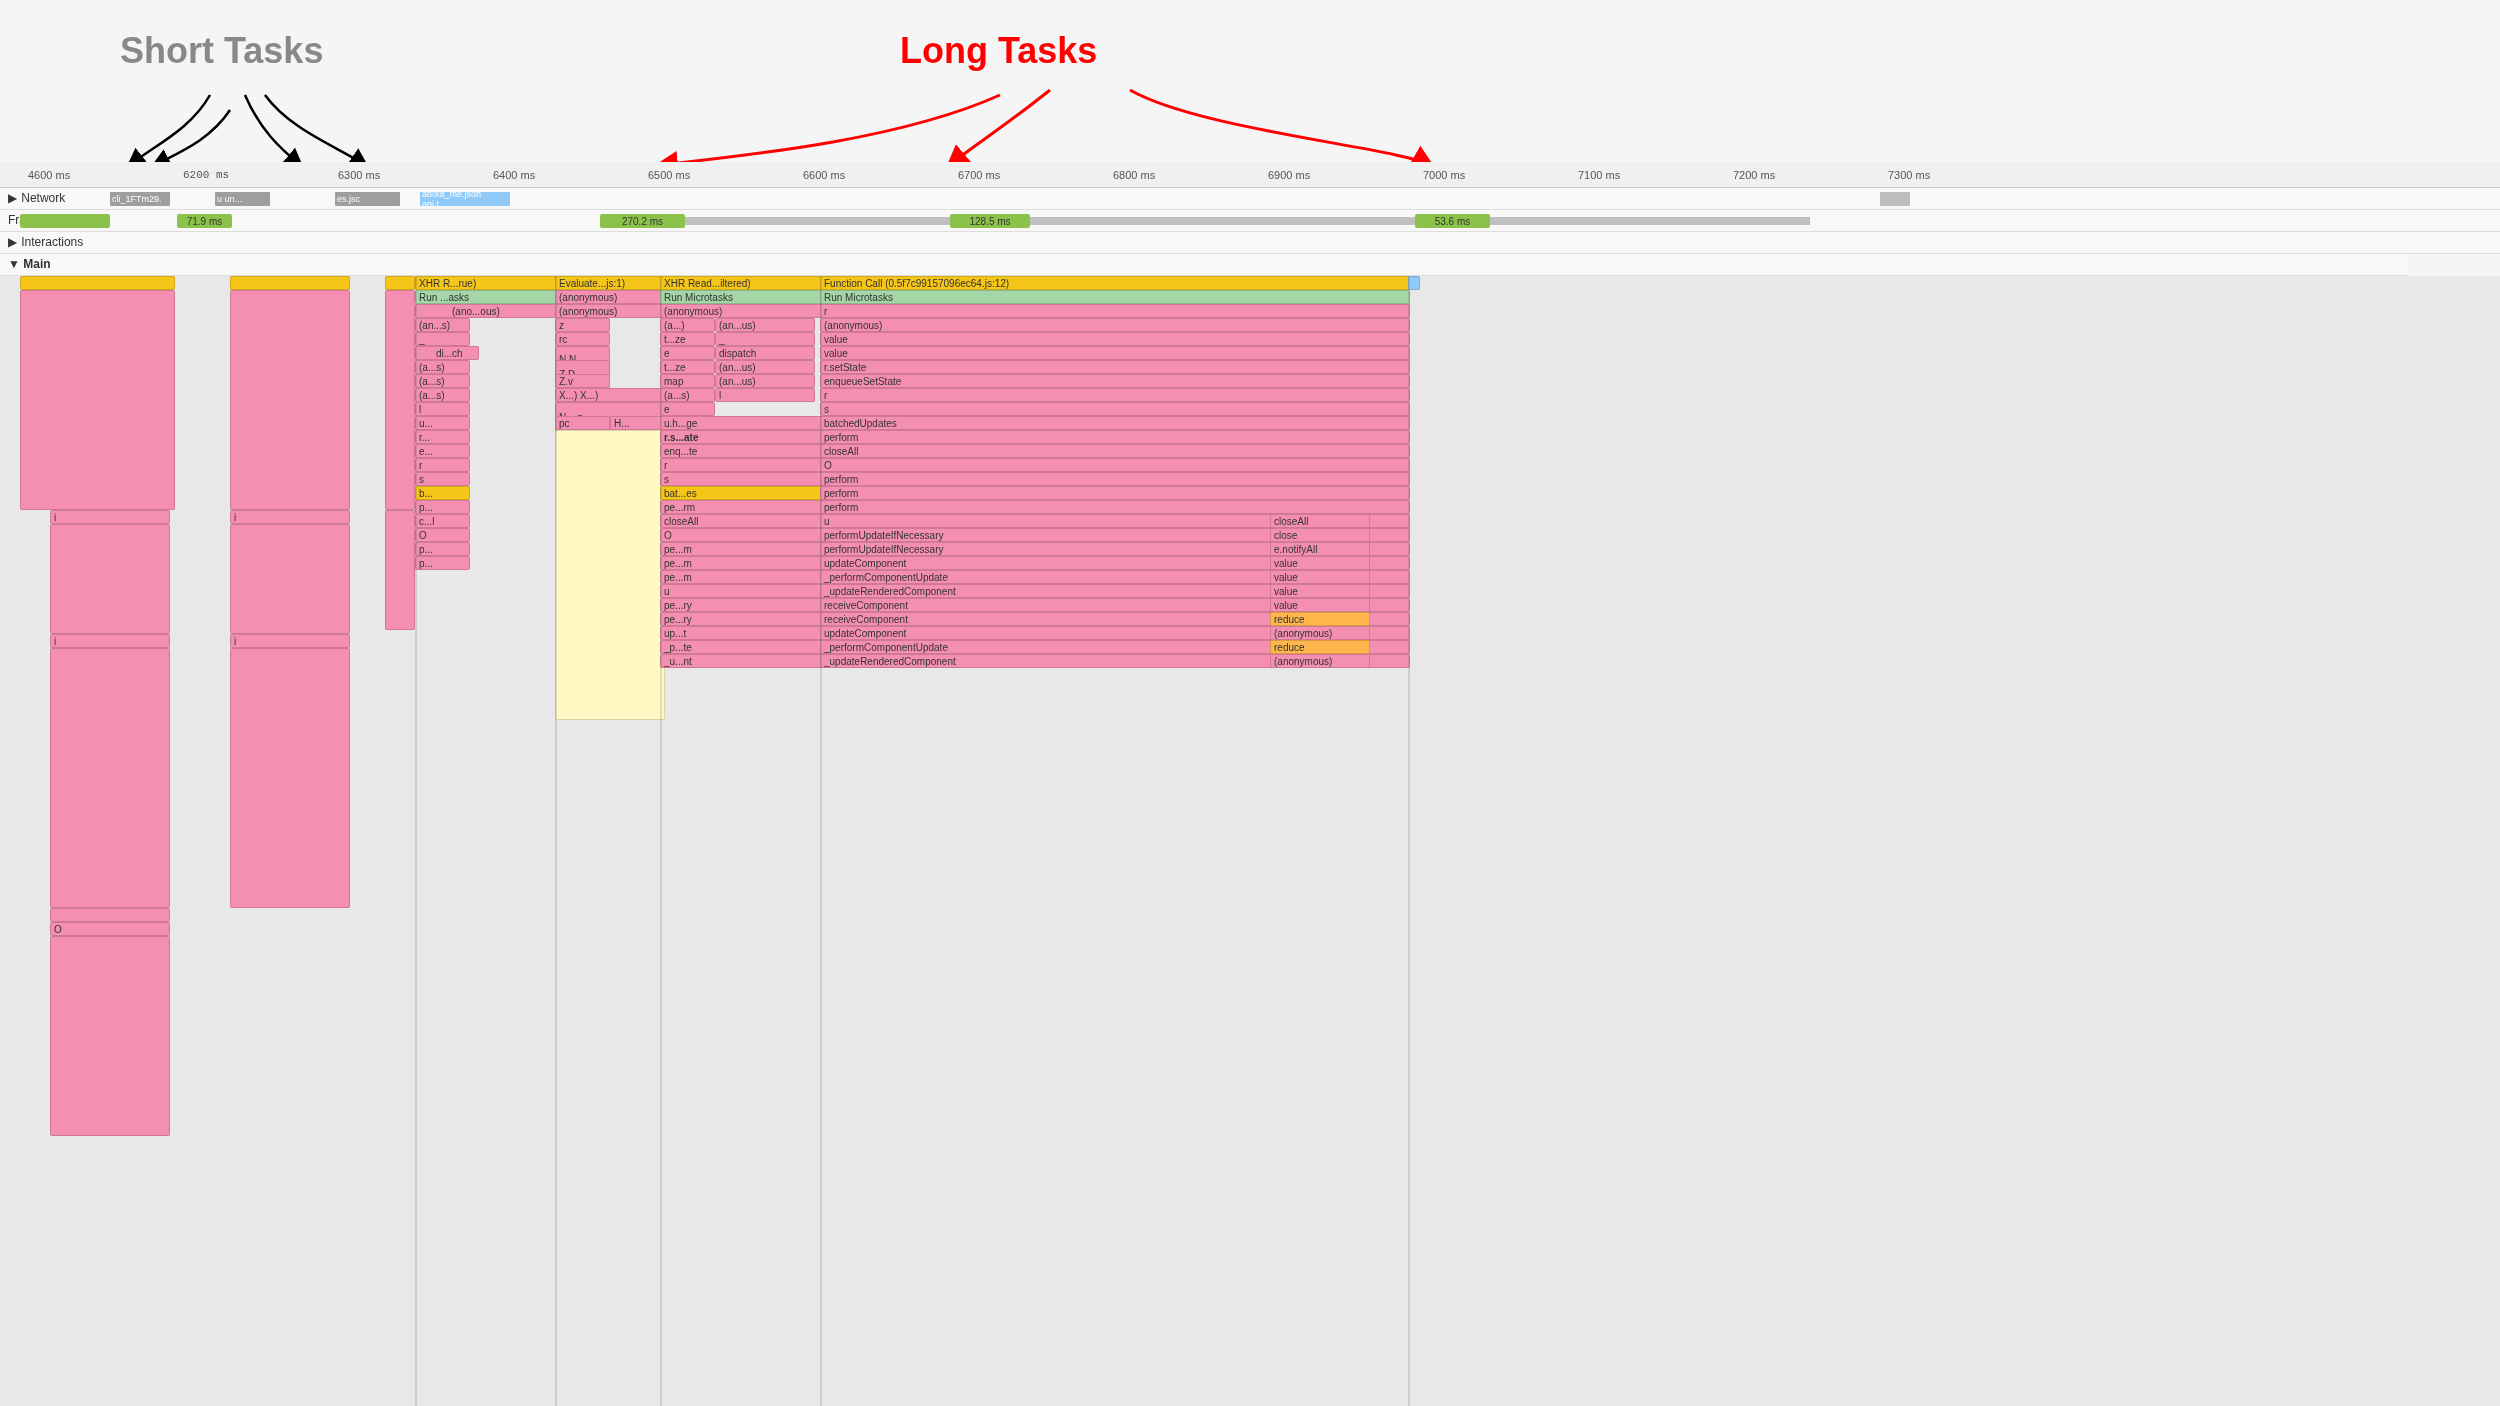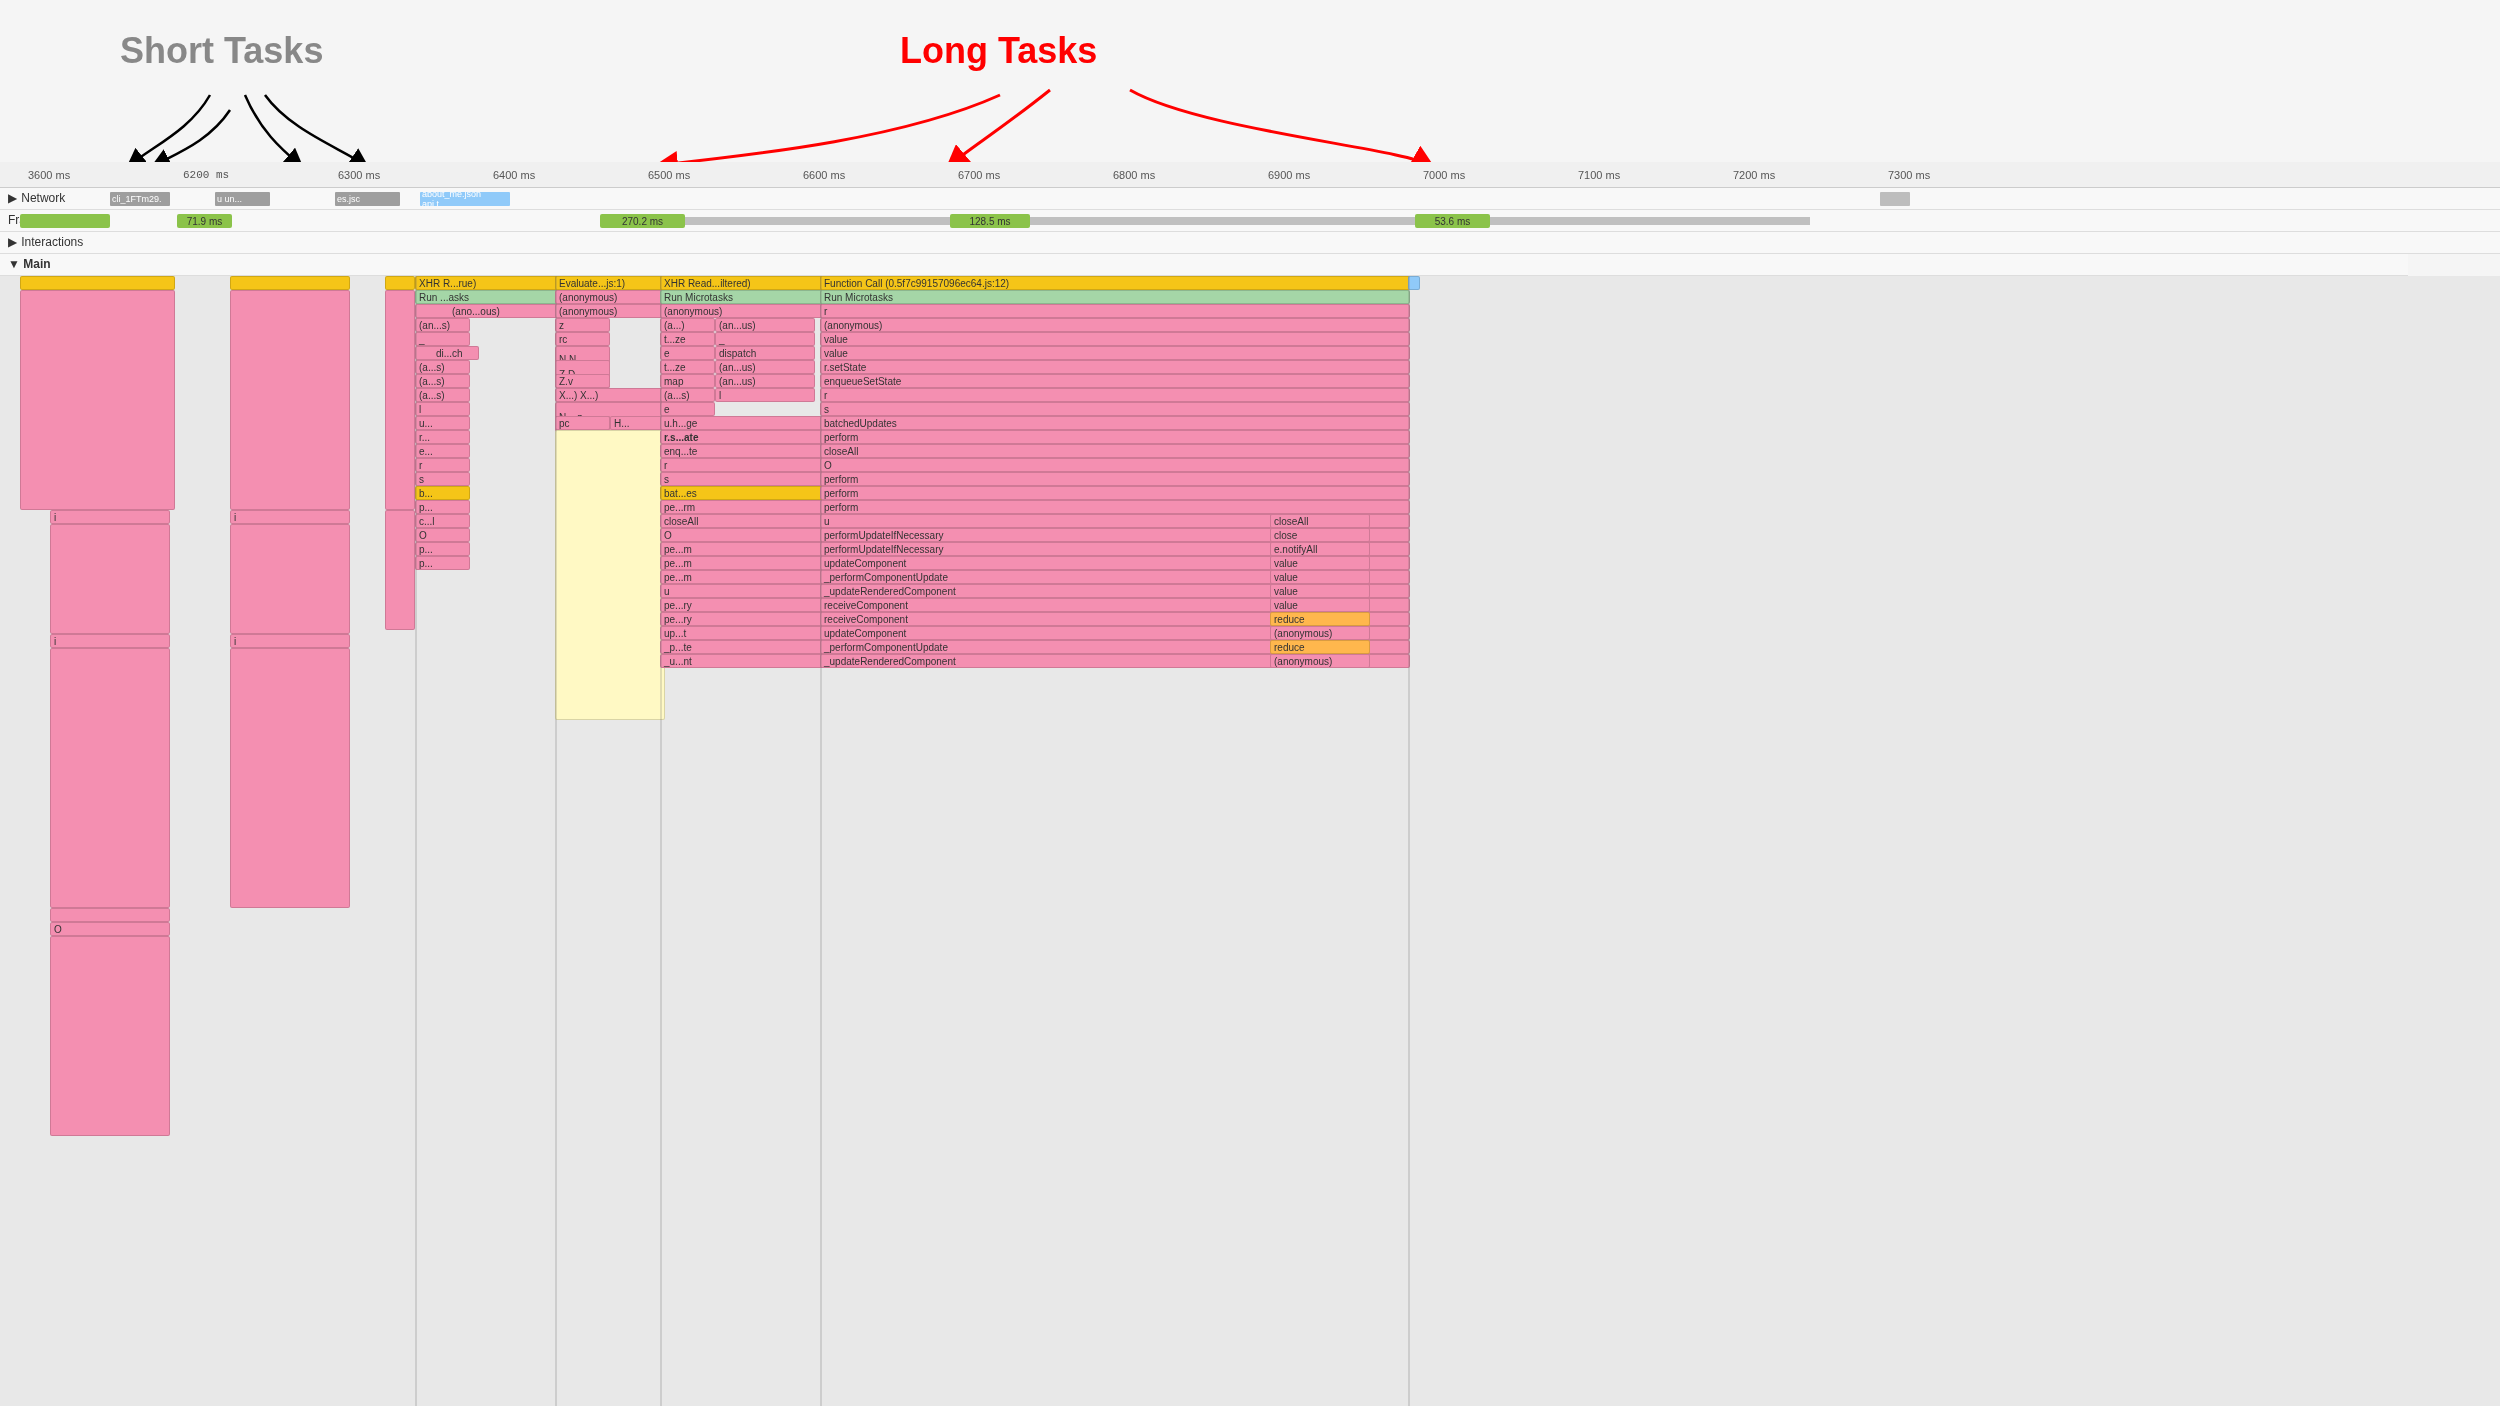--- a/index.html
+++ b/index.html
@@ -185,21 +185,21 @@
     <marker id="arr" markerWidth="8" markerHeight="8" refX="6" refY="4" orient="auto">
       <path d="M0,0 L0,8 L8,4 z" fill="black"></path>
     </marker>
     <marker id="arrd" markerWidth="8" markerHeight="8" refX="6" refY="4" orient="auto">
       <path d="M0,0 L0,8 L8,4 z" fill="red"></path>
     </marker>
   </defs>
 </svg>
 
 <div class="panel timeline-ruler">
-<div class="ruler-tick" style="left: 28px;">3600 ms</div>
+<div class="ruler-tick" style="left: 28px;">4600 ms</div>
     <div class="ruler-tick" style="left: 183px; font-family: Liberation Mono, monospace;">6200 ms</div>
     <div class="ruler-tick" style="left: 338px;">6300 ms</div>
     <div class="ruler-tick" style="left: 493px;">6400 ms</div>
     <div class="ruler-tick" style="left: 648px;">6500 ms</div>
     <div class="ruler-tick" style="left: 803px;">6600 ms</div>
     <div class="ruler-tick" style="left: 958px;">6700 ms</div>
     <div class="ruler-tick" style="left: 1113px;">6800 ms</div>
     <div class="ruler-tick" style="left: 1268px;">6900 ms</div>
     <div class="ruler-tick" style="left: 1423px;">7000 ms</div>
     <div class="ruler-tick" style="left: 1578px;">7100 ms</div>

